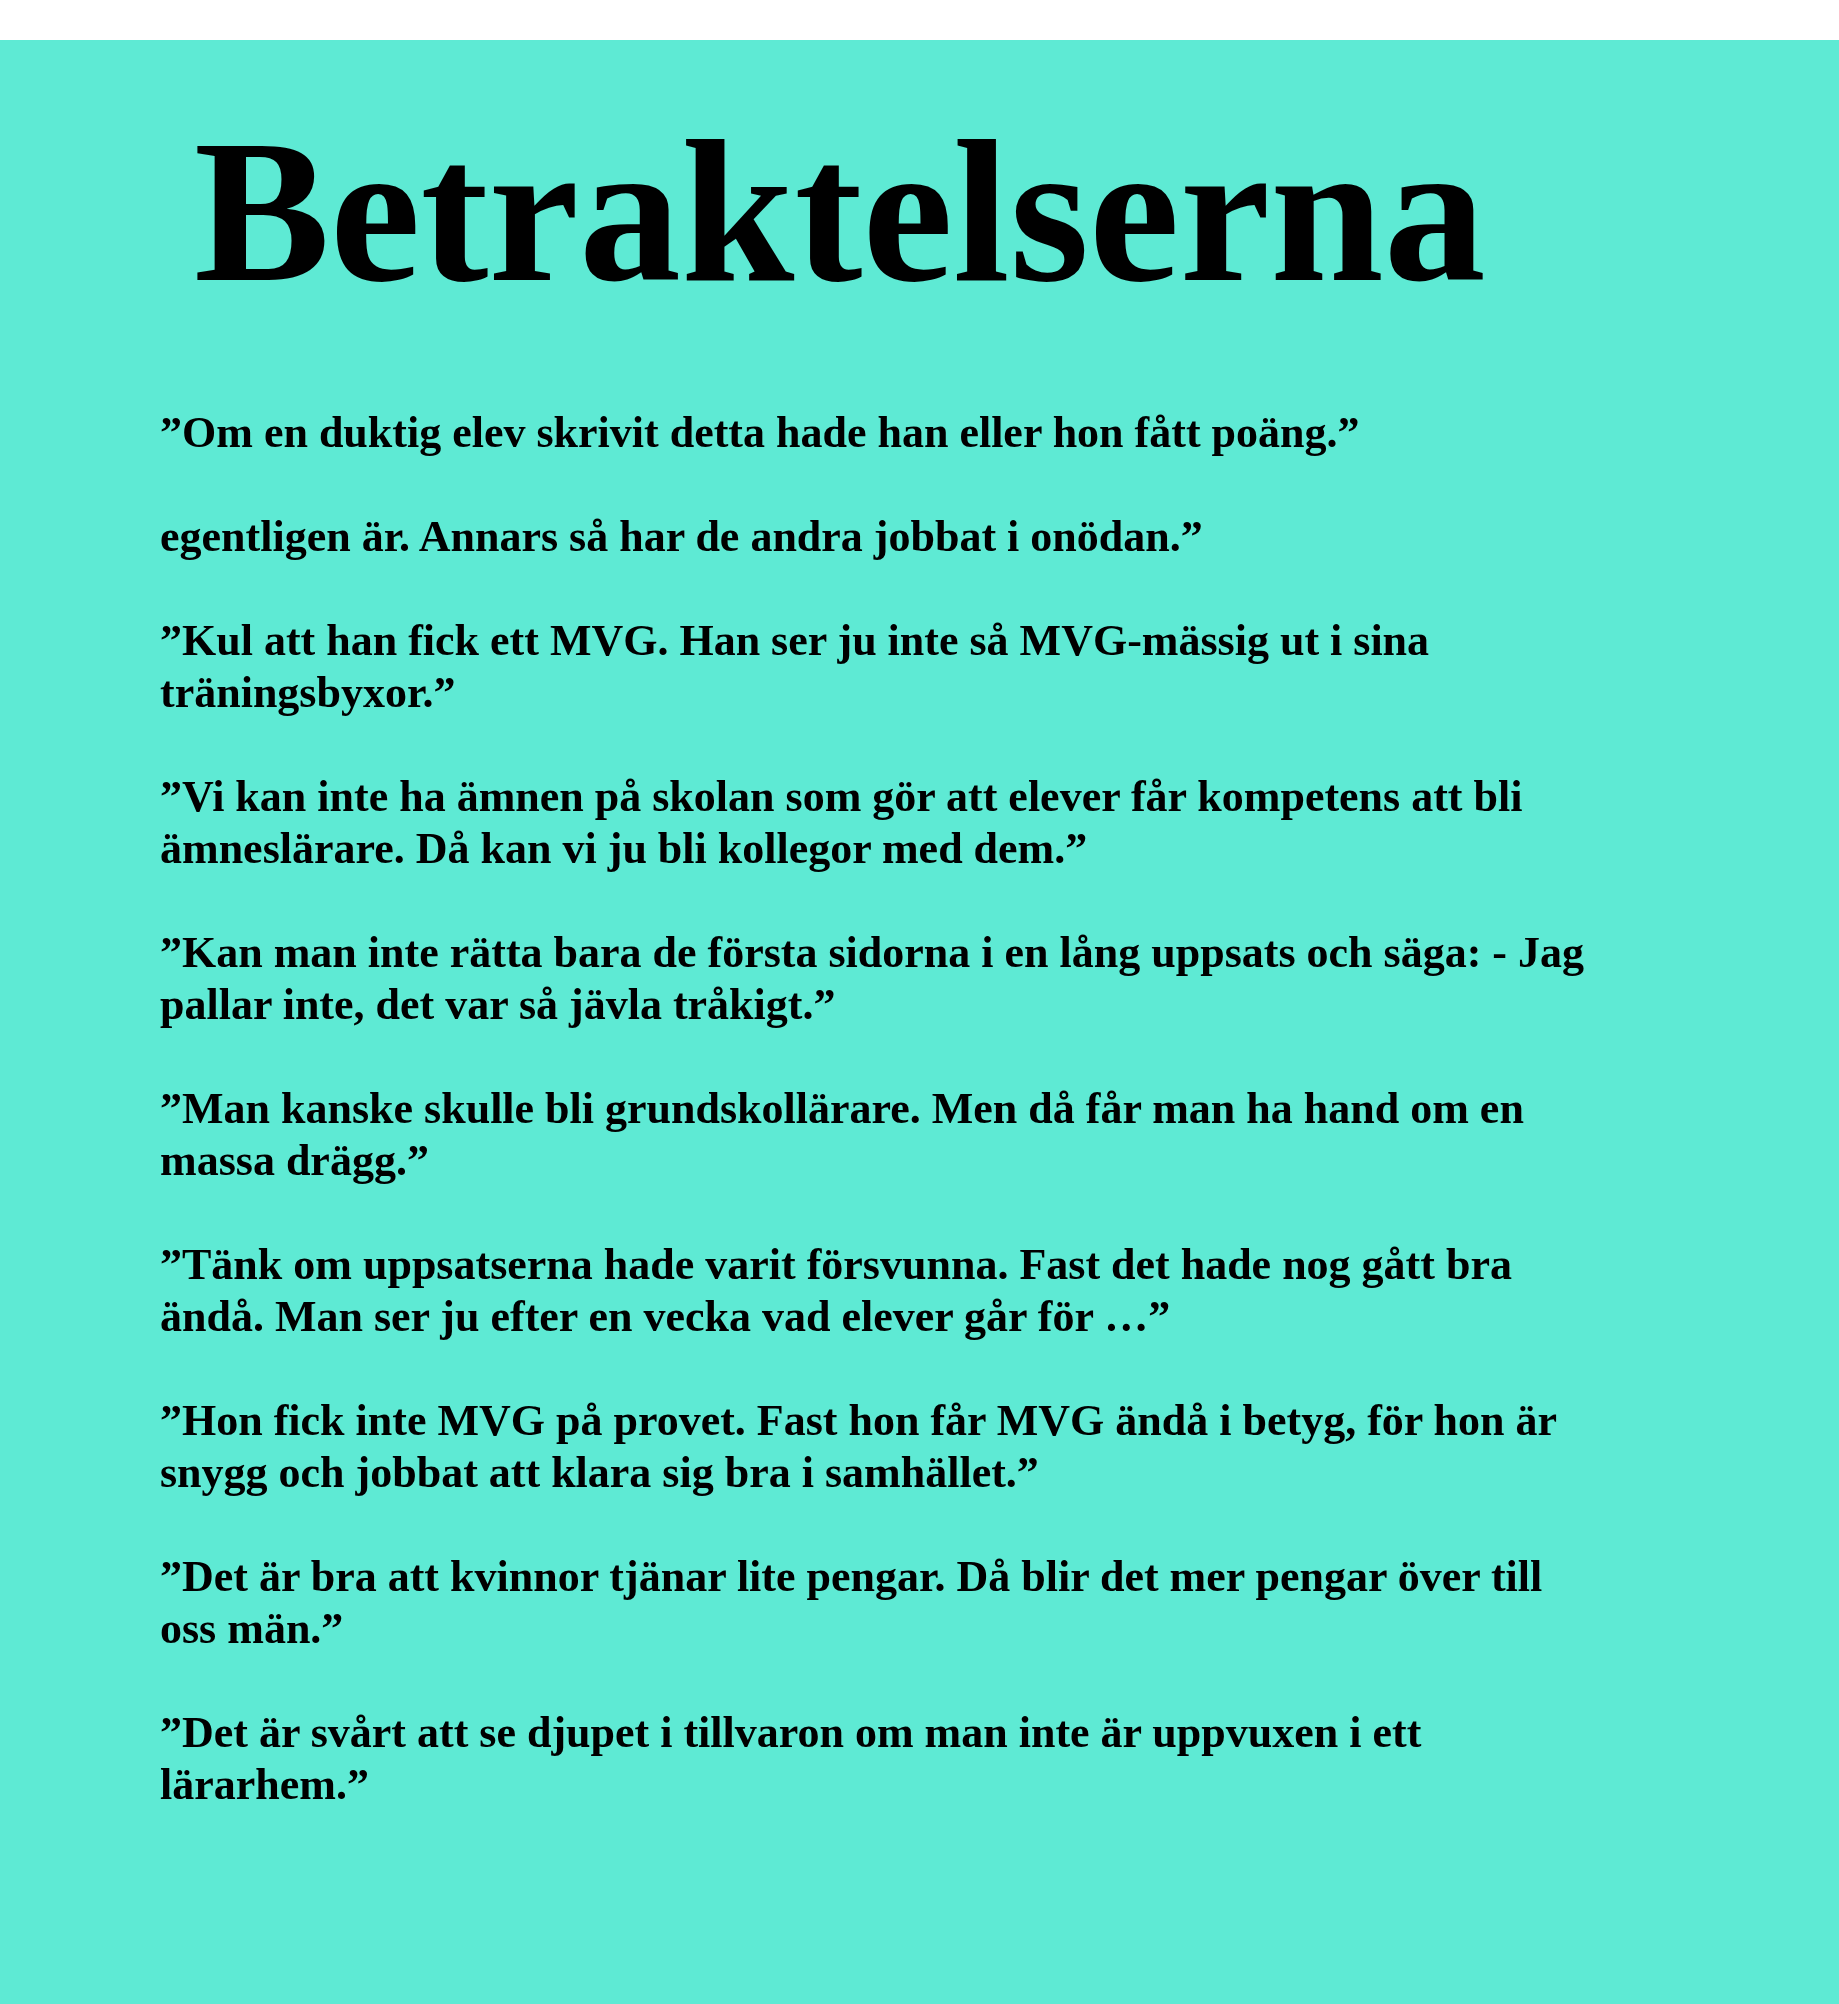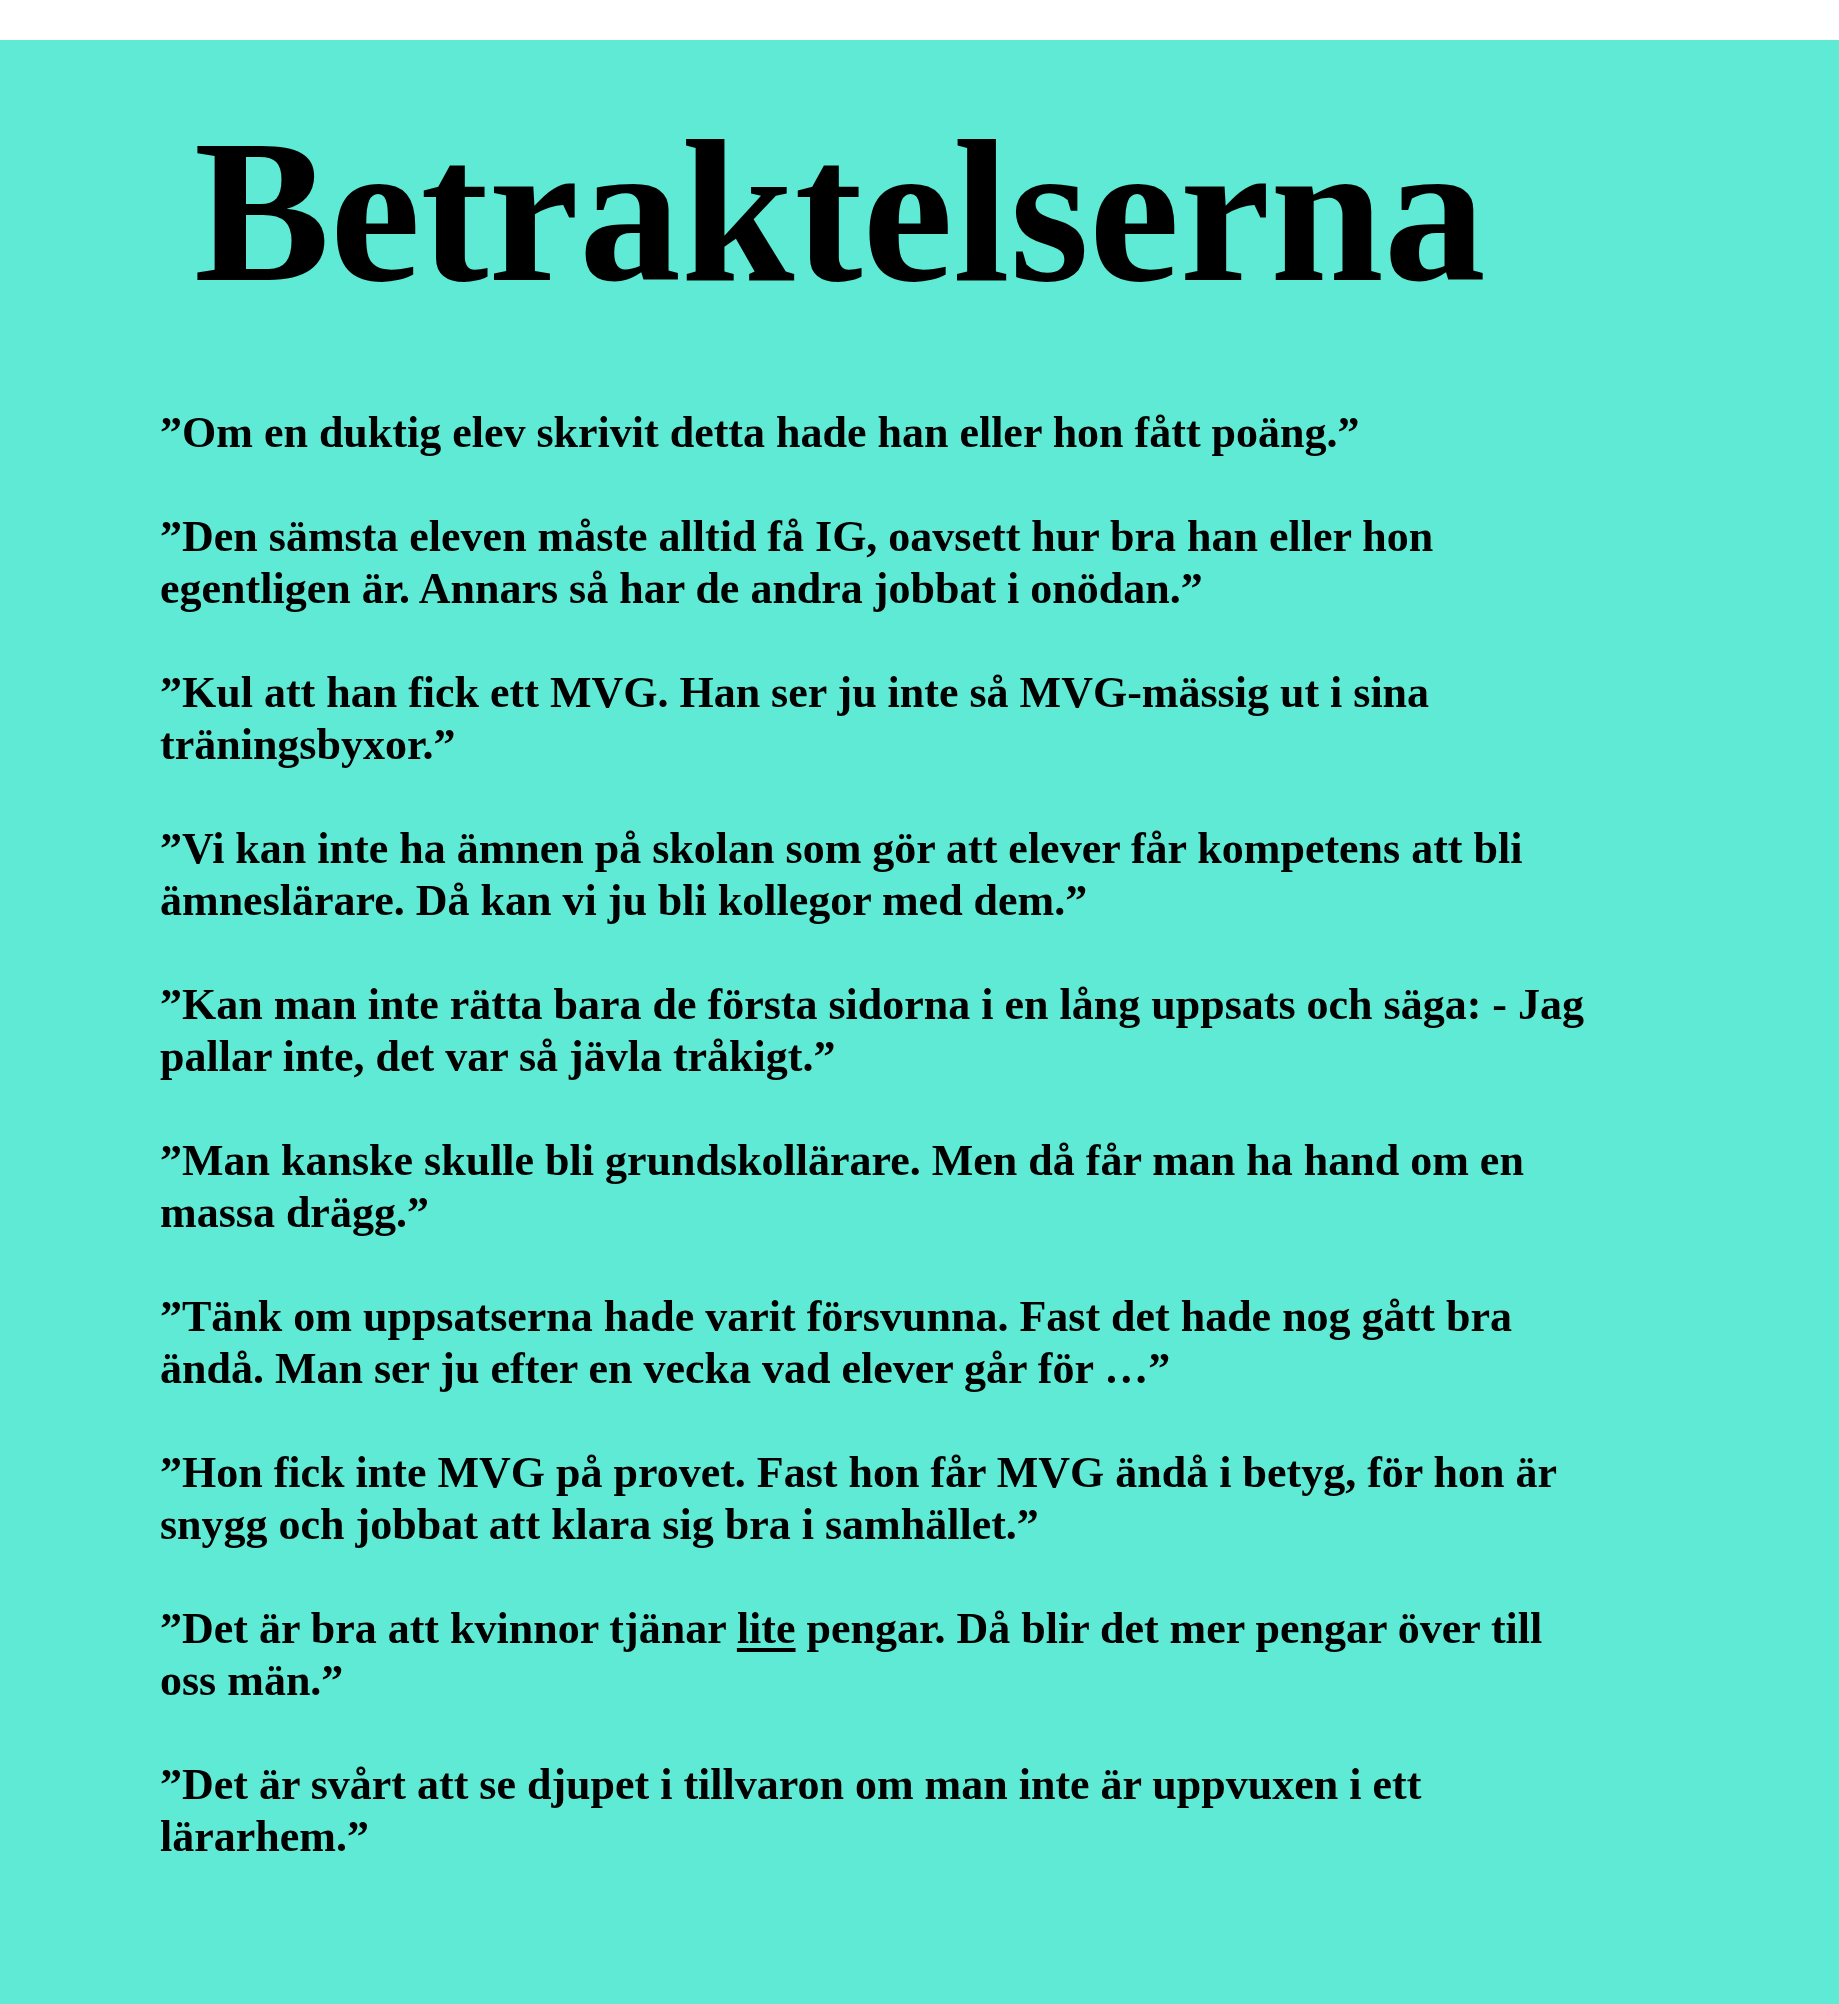--- a/index.html
+++ b/index.html
@@ -38,38 +38,36 @@
   .quote {
     margin: 0 0 52px 0;
   }
   .quote:last-child {
     margin-bottom: 0;
   }
   .line {
     white-space: pre;
   }
   .ul {
-    text-decoration: underline;
     text-decoration-thickness: 3.8px;
     text-underline-offset: 5.4px;
     text-align: right;
   }
 </style>
 </head>
 <body>
 
 <div class="page">
   <div class="doc-title">Betraktelserna</div>
 
   <div class="quotes">
       <div class="quote">
         <div class="line">”Om en duktig elev skrivit detta hade han eller hon fått poäng.”</div>
       </div>
       <div class="quote">
-        <div class="line">”Den sämsta eleven måste alltid få IG, oavsett hur bra han eller hon</div>
         <div class="line">egentligen är. Annars så har de andra jobbat i onödan.”</div>
       </div>
       <div class="quote">
         <div class="line">”Kul att han fick ett MVG. Han ser ju inte så MVG-mässig ut i sina</div>
         <div class="line">träningsbyxor.”</div>
       </div>
       <div class="quote">
         <div class="line">”Vi kan inte ha ämnen på skolan som gör att elever får kompetens att bli</div>
         <div class="line">ämneslärare. Då kan vi ju bli kollegor med dem.”</div>
       </div>

